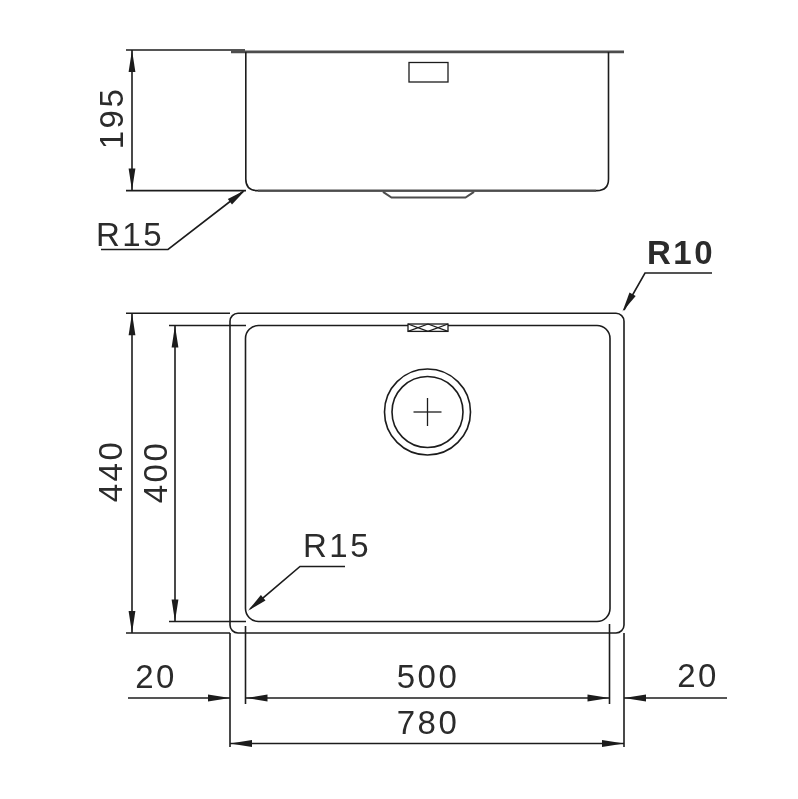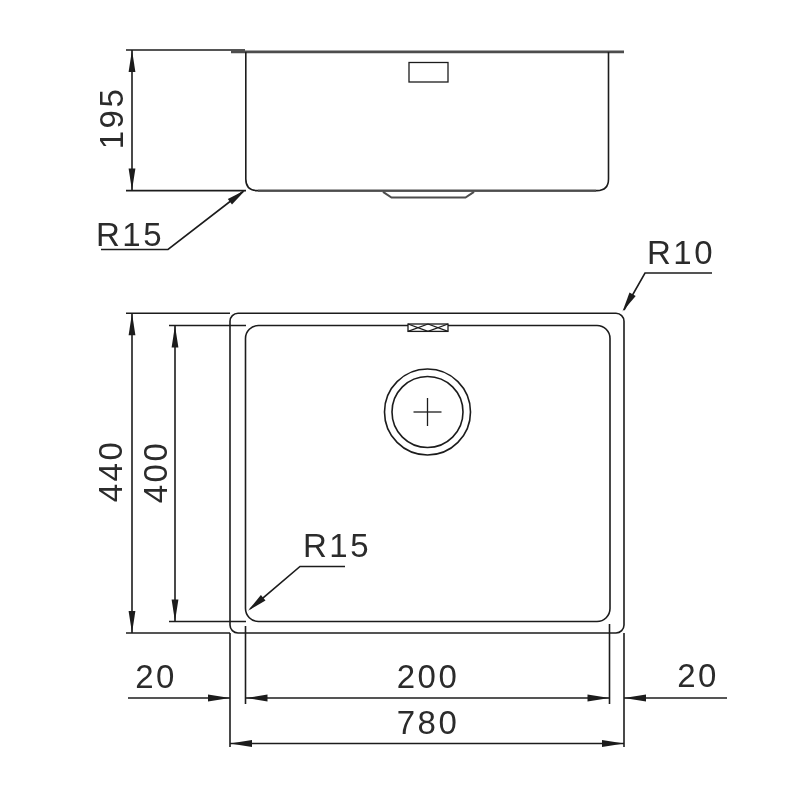--- a/index.html
+++ b/index.html
@@ -114,22 +114,22 @@
 
       <line class="thin" x1="230" y1="743.5" x2="624" y2="743.5"></line>
       <polygon class="arrow" points="230,743.5 252,740.1 252,746.9"></polygon>
       <polygon class="arrow" points="624,743.5 602,740.1 602,746.9"></polygon>
     </g>
   </svg>
 
   <div class="lbl rot" style="left:111px;top:118px;">195</div>
   <div class="lbl" style="left:130px;top:234px;">R15</div>
 
-  <div class="lbl" style="left:681px;top:252px;">R10</div>
+  <div class="lbl" style="left:681px;top:252px;font-weight:bold;">R10</div>
   <div class="lbl rot" style="left:110px;top:471px;">440</div>
   <div class="lbl rot" style="left:155px;top:472px;">400</div>
   <div class="lbl" style="left:337px;top:545px;">R15</div>
 
   <div class="lbl" style="left:156px;top:676px;">20</div>
-  <div class="lbl" style="left:428px;top:676px;">200</div>
+  <div class="lbl" style="left:428px;top:676px;">500</div>
   <div class="lbl" style="left:698px;top:675px;">20</div>
   <div class="lbl" style="left:428px;top:722px;">780</div>
 </div>
 
 </body></html>

